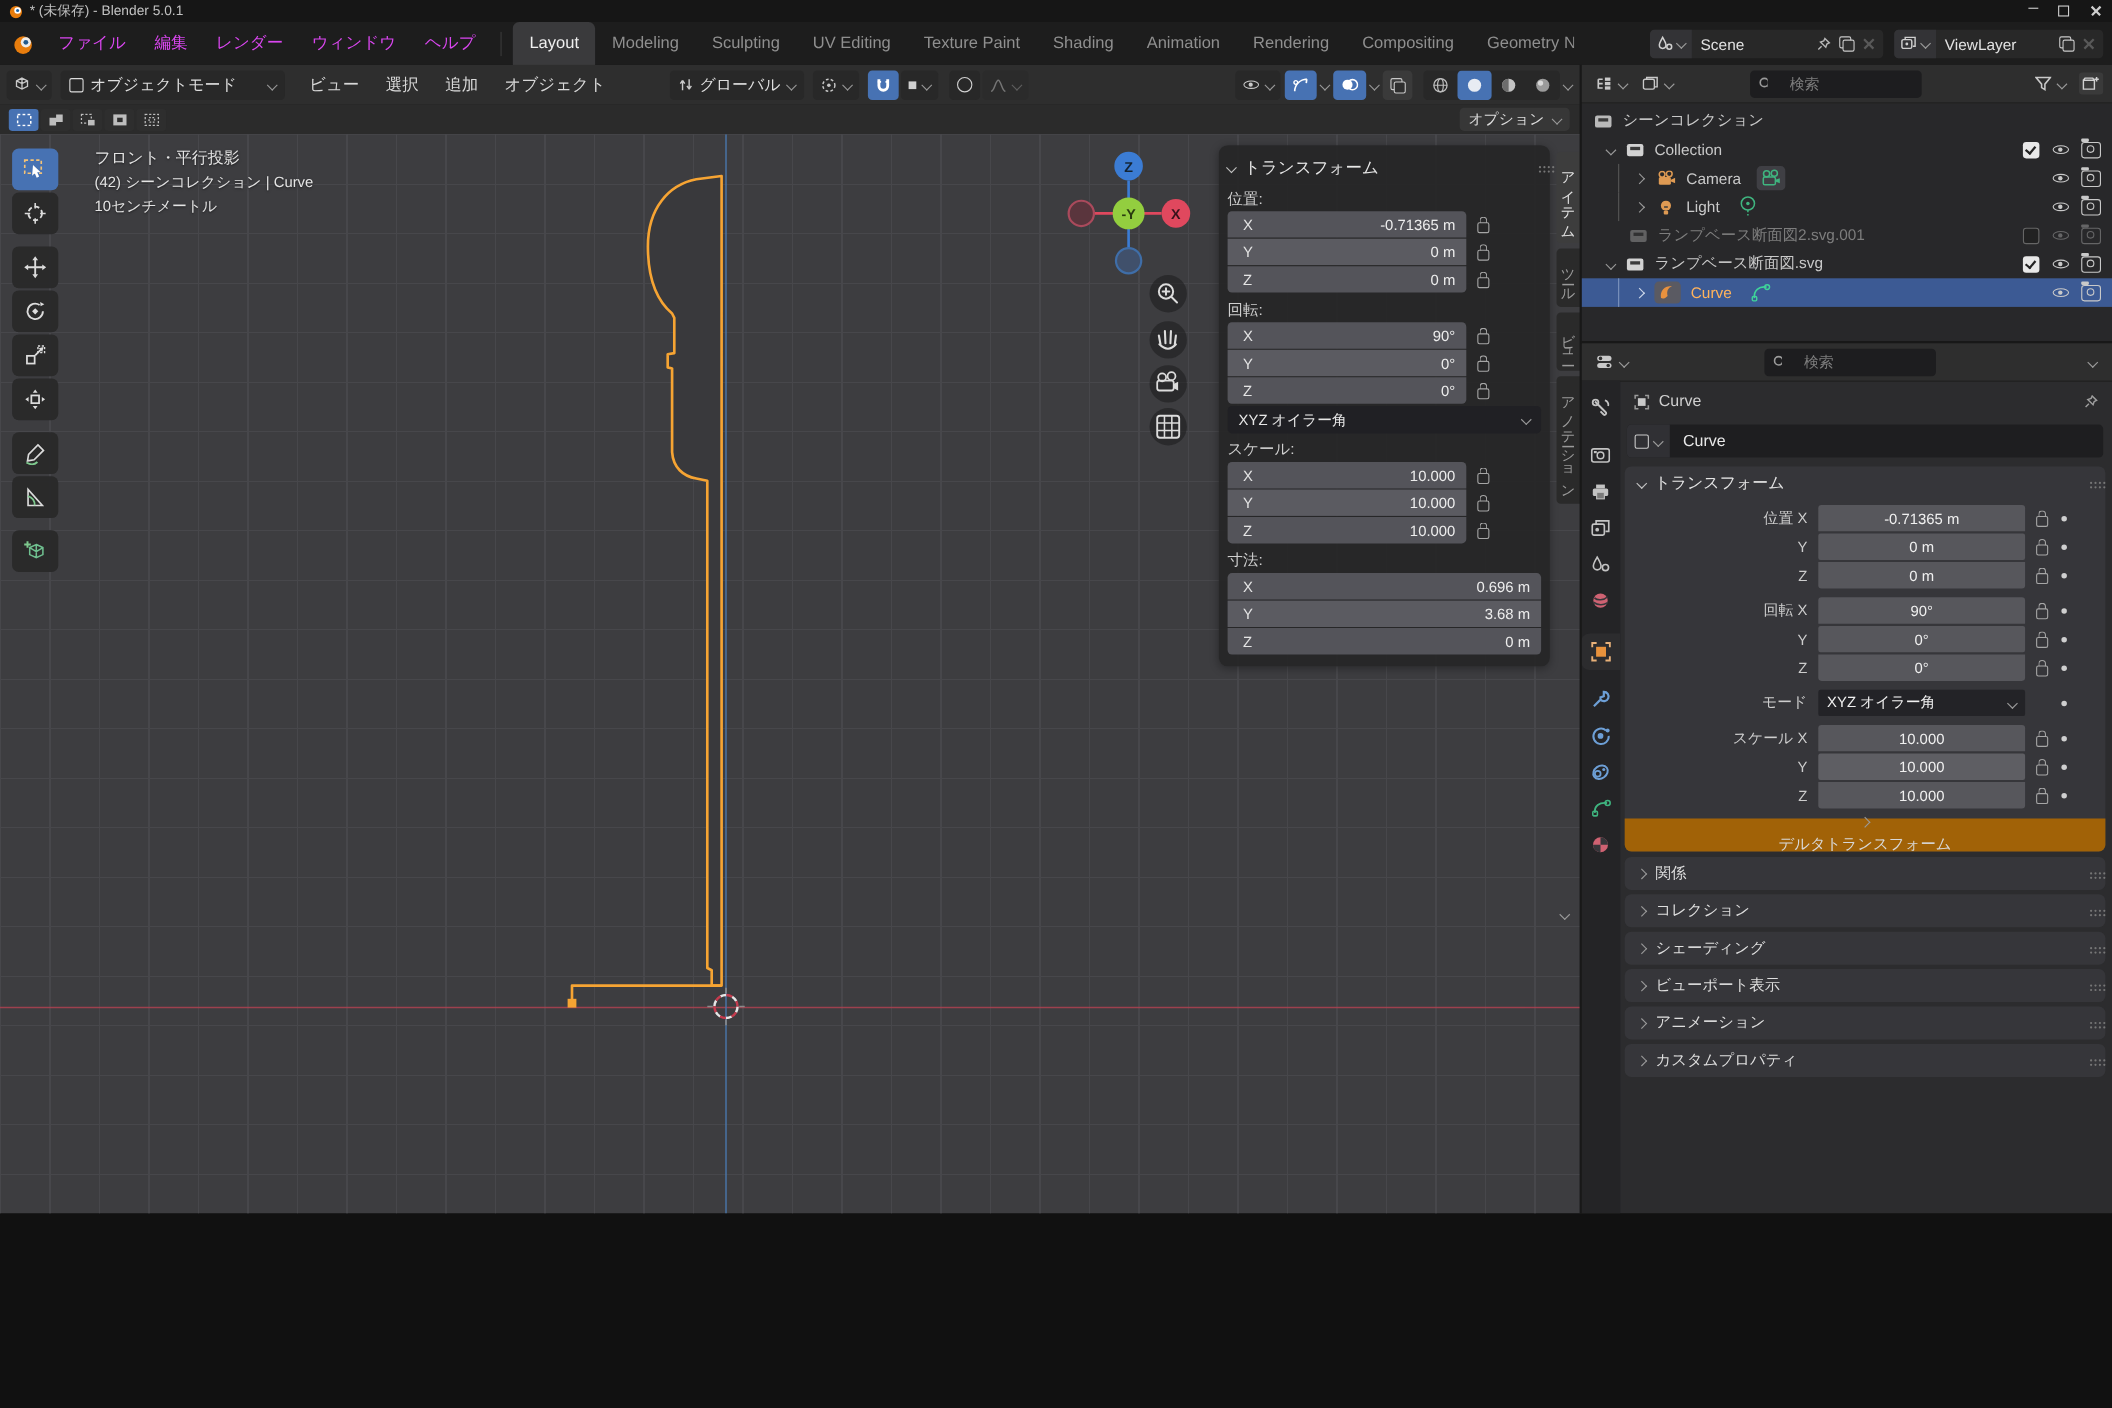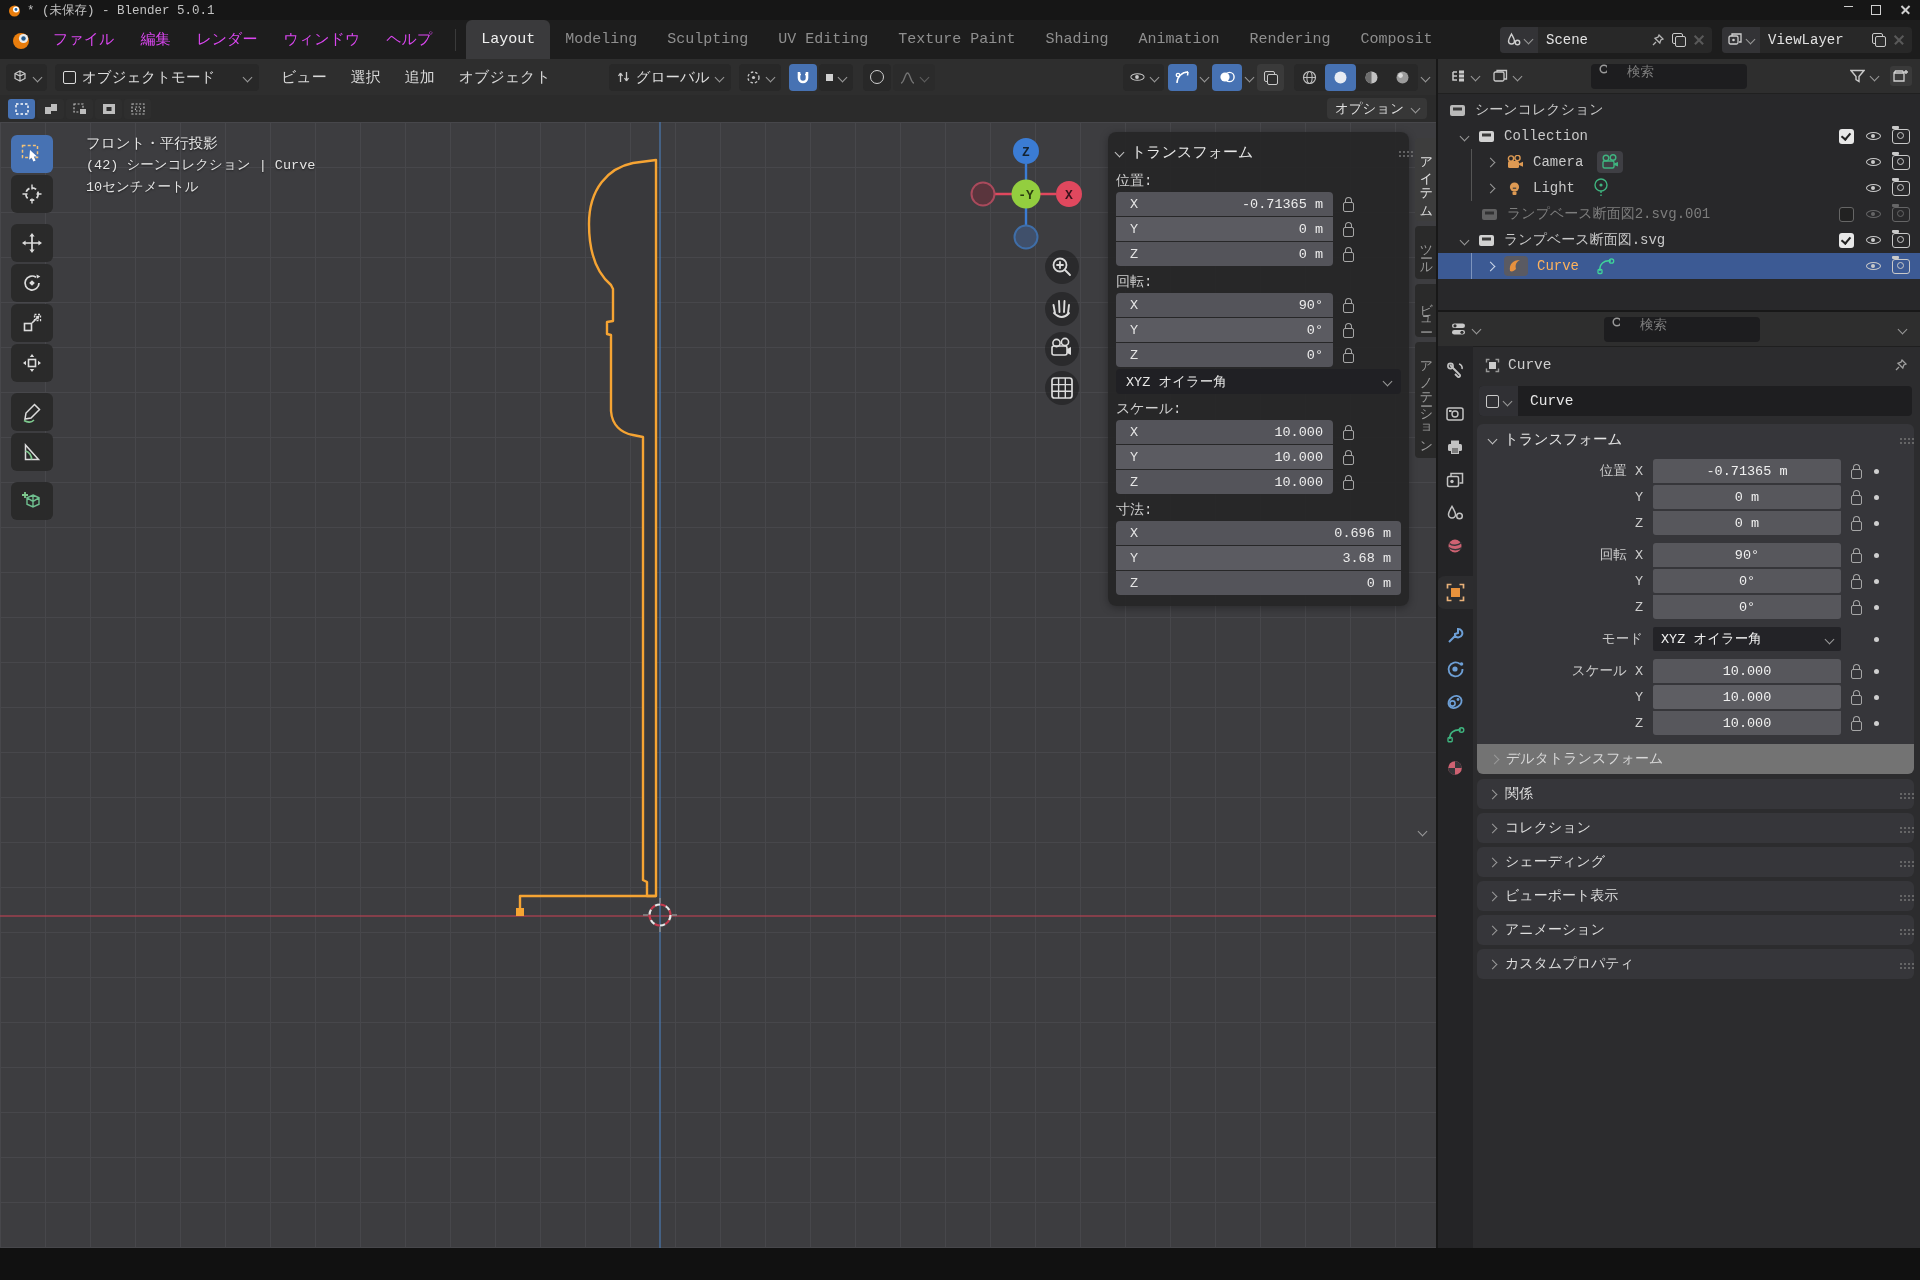--- a/index.html
+++ b/index.html
@@ -1,17 +1,17 @@
 <!DOCTYPE html>
 <html><head>
 <meta charset="utf-8">
 <style>
   html,body{margin:0;padding:0;background:#111;}
-  #root{position:relative;width:1920px;height:1248px;overflow:hidden;
-        font-family:Liberation Mono, monospace;color:#d4d4d4;
+  #root{position:relative;width:1920px;height:1103px;overflow:hidden;
+        font-family:Liberation Sans, sans-serif;color:#d4d4d4;
         -webkit-font-smoothing:antialiased;}
   .abs{position:absolute;}
   .row{display:flex;align-items:center;}
   .chev{width:6px;height:6px;border-right:1.6px solid #9a9a9a;border-bottom:1.6px solid #9a9a9a;
         transform:rotate(45deg);display:inline-block;flex:0 0 auto;}
   .chev.rt{transform:rotate(-45deg)}
   
   .titlebar{left:0;top:0;width:1920px;height:20px;background:#161616;font-size:12.5px;color:#c2c2c2;}
   .topbar{left:0;top:20px;width:1920px;height:39px;background:#1d1d1d;border-bottom:1px solid #111;}
   .menu-item{padding:0 13px;font-size:15px;color:#d946ef;cursor:default;}
@@ -52,21 +52,21 @@
   .lock{width:9px;height:8px;border:1.3px solid #a6a6a6;border-radius:2px;position:relative;margin-left:10px;margin-top:6px;flex:0 0 auto}
   .lock::before{content:"";position:absolute;left:1px;top:-6px;width:5px;height:5px;border:1.3px solid #a6a6a6;border-bottom:none;border-radius:4px 4px 0 0;}
   .drop{height:25px;background:#202024;border-radius:4px;display:flex;align-items:center;font-size:13.5px;color:#e6e6e6;padding:0 10px;justify-content:space-between;}
   .dots{width:2px;height:2px;border-radius:50%;background:#767676;box-shadow:4px 0 #767676,8px 0 #767676,12px 0 #767676,0 4px #767676,4px 4px #767676,8px 4px #767676,12px 4px #767676;}
   
   .vtab{writing-mode:vertical-rl;font-size:13px;color:#9a9a9a;background:#2a2a2a;border-radius:4px 0 0 4px;padding:10px 3px;width:22px;box-sizing:border-box;text-align:center;letter-spacing:1px;}
   .vtab.on{background:#3d3d3d;color:#e2e2e2;}
   
   .outliner{left:1437px;top:59px;width:483px;height:251px;background:#28282a;}
   .ol-head{height:34px;background:#2e2e2e;border-bottom:1px solid #202020;display:flex;align-items:center;}
-  .search{background:#1d1d1f;border-radius:4px;height:25px;display:flex;align-items:flex-start;padding:0 8px;gap:18px;}
+  .search{background:#1d1d1f;border-radius:4px;height:25px;display:flex;align-items:center;padding:0 8px;gap:18px;}
   .search input{background:transparent;border:none;outline:none;color:#cfcfcf;font-size:13.5px;width:110px;font-family:inherit}
   .search input::placeholder{color:#7d7d7d}
   .olrow{height:26px;display:flex;align-items:center;font-size:14px;color:#c9c9c9;position:relative;}
   .olrow.dim{color:#7d7d7d}
   .olrow.sel{background:#3c5a94;}
   .cb{width:15px;height:15px;border-radius:3px;background:#e8e8e8;position:relative;}
   .cb::after{content:"";position:absolute;left:4px;top:2.5px;width:4px;height:7px;border-right:2px solid #222;border-bottom:2px solid #222;transform:rotate(40deg);}
   .cb.off{background:#222;border:1px solid #666;box-sizing:border-box}
   .cb.off::after{display:none}
   .eye{width:16px;height:16px;position:relative;display:inline-block}
@@ -83,21 +83,21 @@
   .tabs{position:absolute;left:0;top:34px;width:36px;height:934px;background:#242426;}
   .tab{width:36px;height:33px;display:flex;align-items:center;justify-content:center;}
   .tab.on{background:#2c2c2e;border-radius:8px 0 0 8px;}
   .pcontent{position:absolute;left:36px;top:34px;width:447px;height:934px;}
   .panel{background:#36363a;border-radius:6px;margin:0 6px 5px 4px;position:relative;}
   .panel-h{height:30px;display:flex;align-items:center;gap:8px;font-size:14.5px;color:#e6e6e6;padding:0 12px;}
   .prow{display:flex;align-items:center;height:26px;padding-right:10px;}
   .plab{width:176px;text-align:right;font-size:13.5px;color:#cdcdcd;padding-right:10px;box-sizing:border-box;}
   .pfld{width:188px;height:24px;background:#57575c;border-radius:2px;display:flex;align-items:center;justify-content:center;font-size:13.5px;color:#f0f0f0;}
   .pdot{width:5px;height:5px;border-radius:50%;background:#cfcfcf;margin-left:12px;flex:0 0 auto}
-  .subpanel{height:30px;background:#737373;border-radius:0 0 6px 6px;display:flex;align-items:center;gap:8px;font-size:14px;color:#d8d8d8;padding:0 14px;}
+  .subpanel{height:30px;background:#a16207;border-radius:0 0 6px 6px;display:flex;align-items:center;gap:8px;font-size:14px;color:#d8d8d8;padding:0 14px;flex-direction:column;}
   .sect{height:30px;background:#36363a;border-radius:6px;margin:0 6px 4px 4px;display:flex;align-items:center;gap:9px;font-size:14px;color:#dedede;padding:0 12px;}
   .sect .dots{margin-left:auto}
   svg{display:block}
   .icon-sq{width:11px;height:11px;border:1.6px solid #dcdcdc;border-radius:2px;}
   .two-sq{width:13px;height:13px;position:relative}
   .two-sq::before,.two-sq::after{content:"";position:absolute;width:9px;height:9px;border:1.4px solid #c9c9c9;border-radius:2px;}
   .two-sq::after{left:3px;top:3px;background:#2e2e2e}
   .circ{width:12px;height:12px;border:1.6px solid #d0d0d0;border-radius:50%;}
   .xline1,.xline2{position:absolute;width:12px;height:1.6px;background:#8a8a8a;left:1px;top:6px}
   .xline1{transform:rotate(45deg)}.xline2{transform:rotate(-45deg)}

